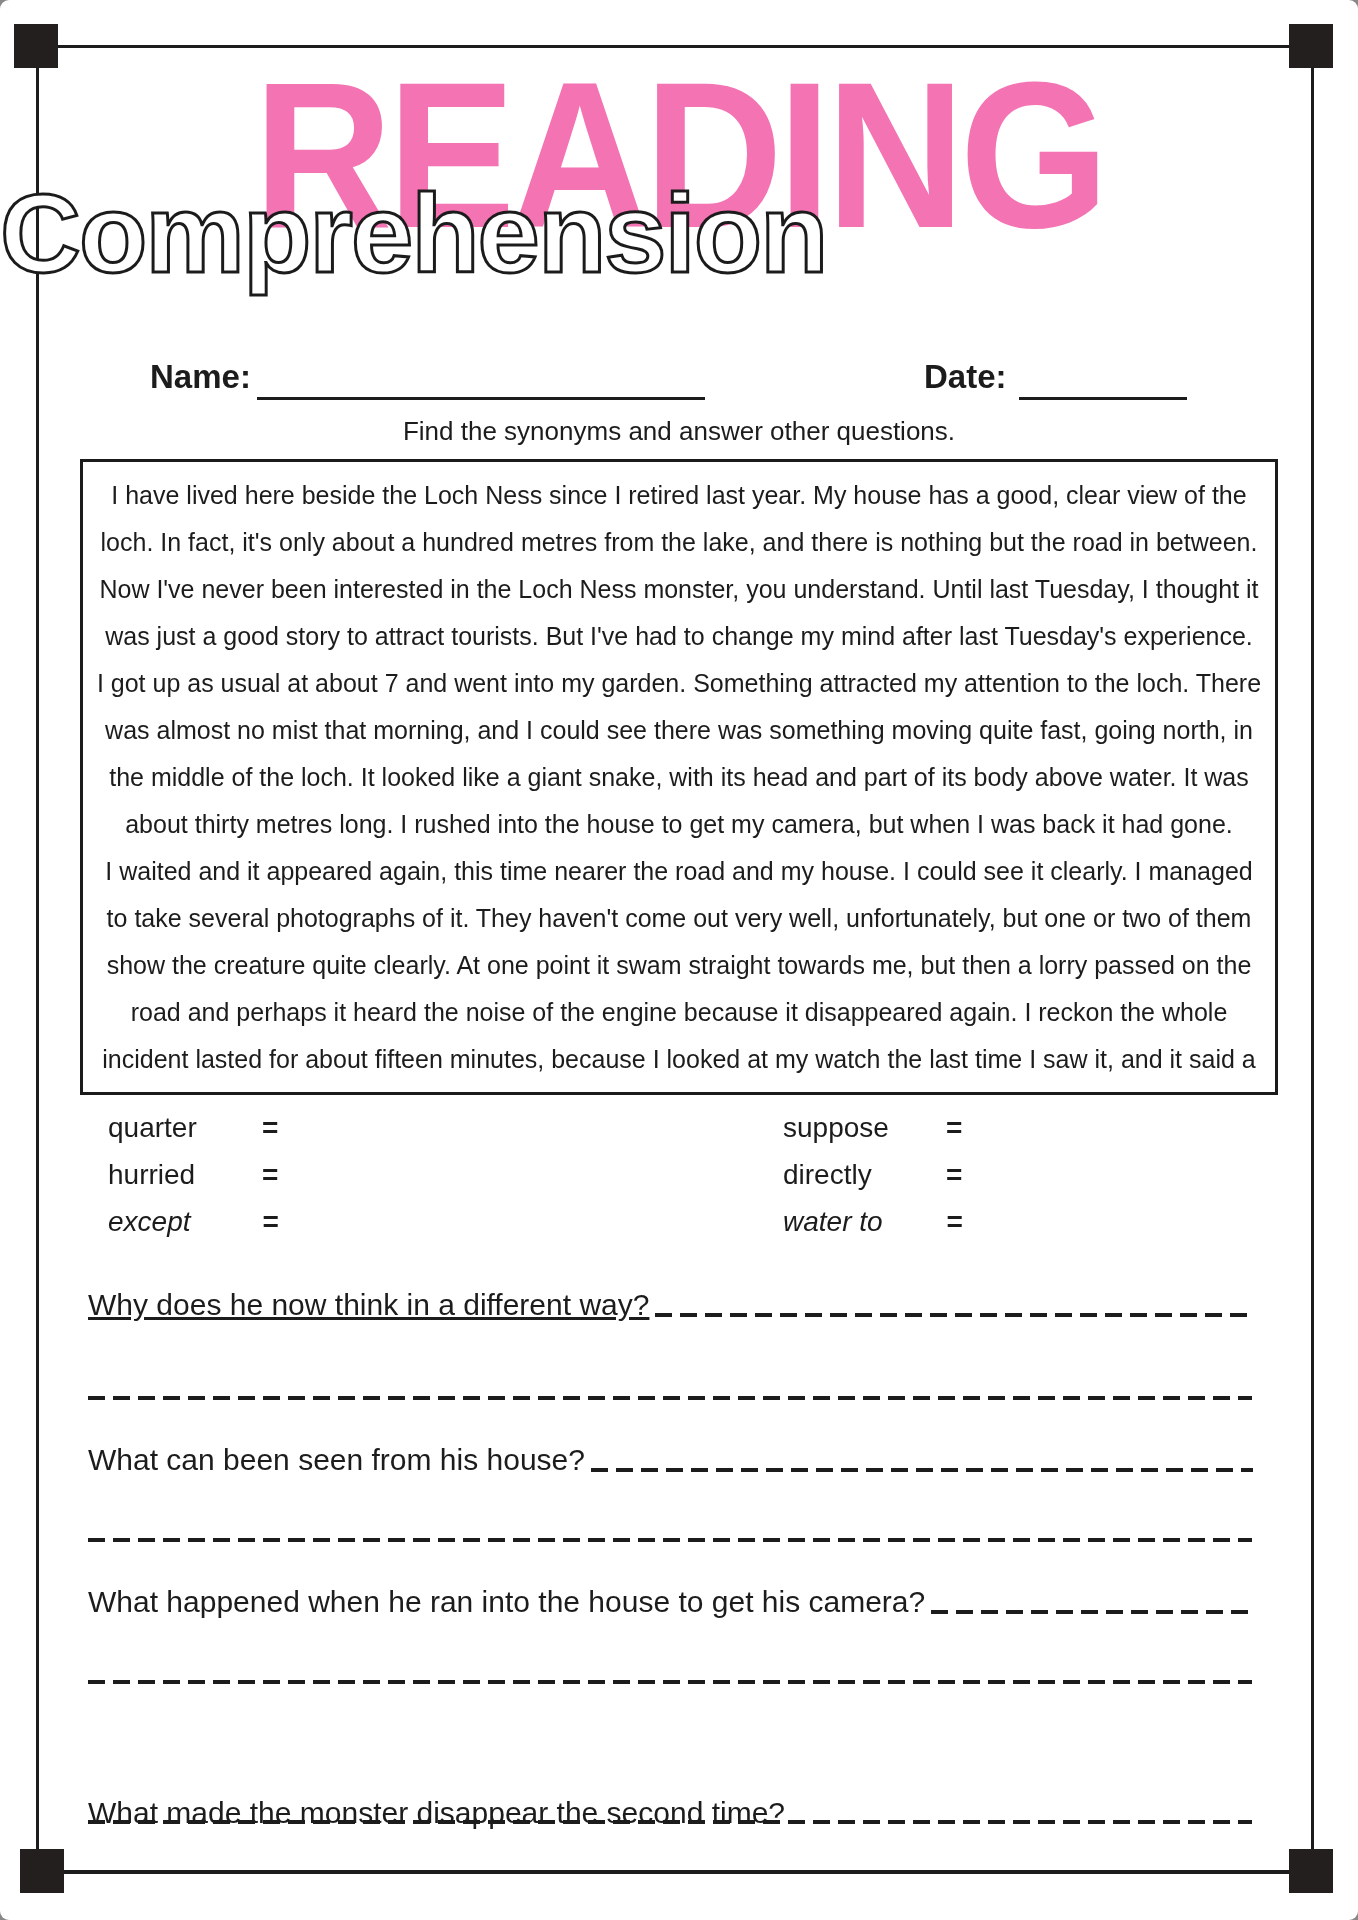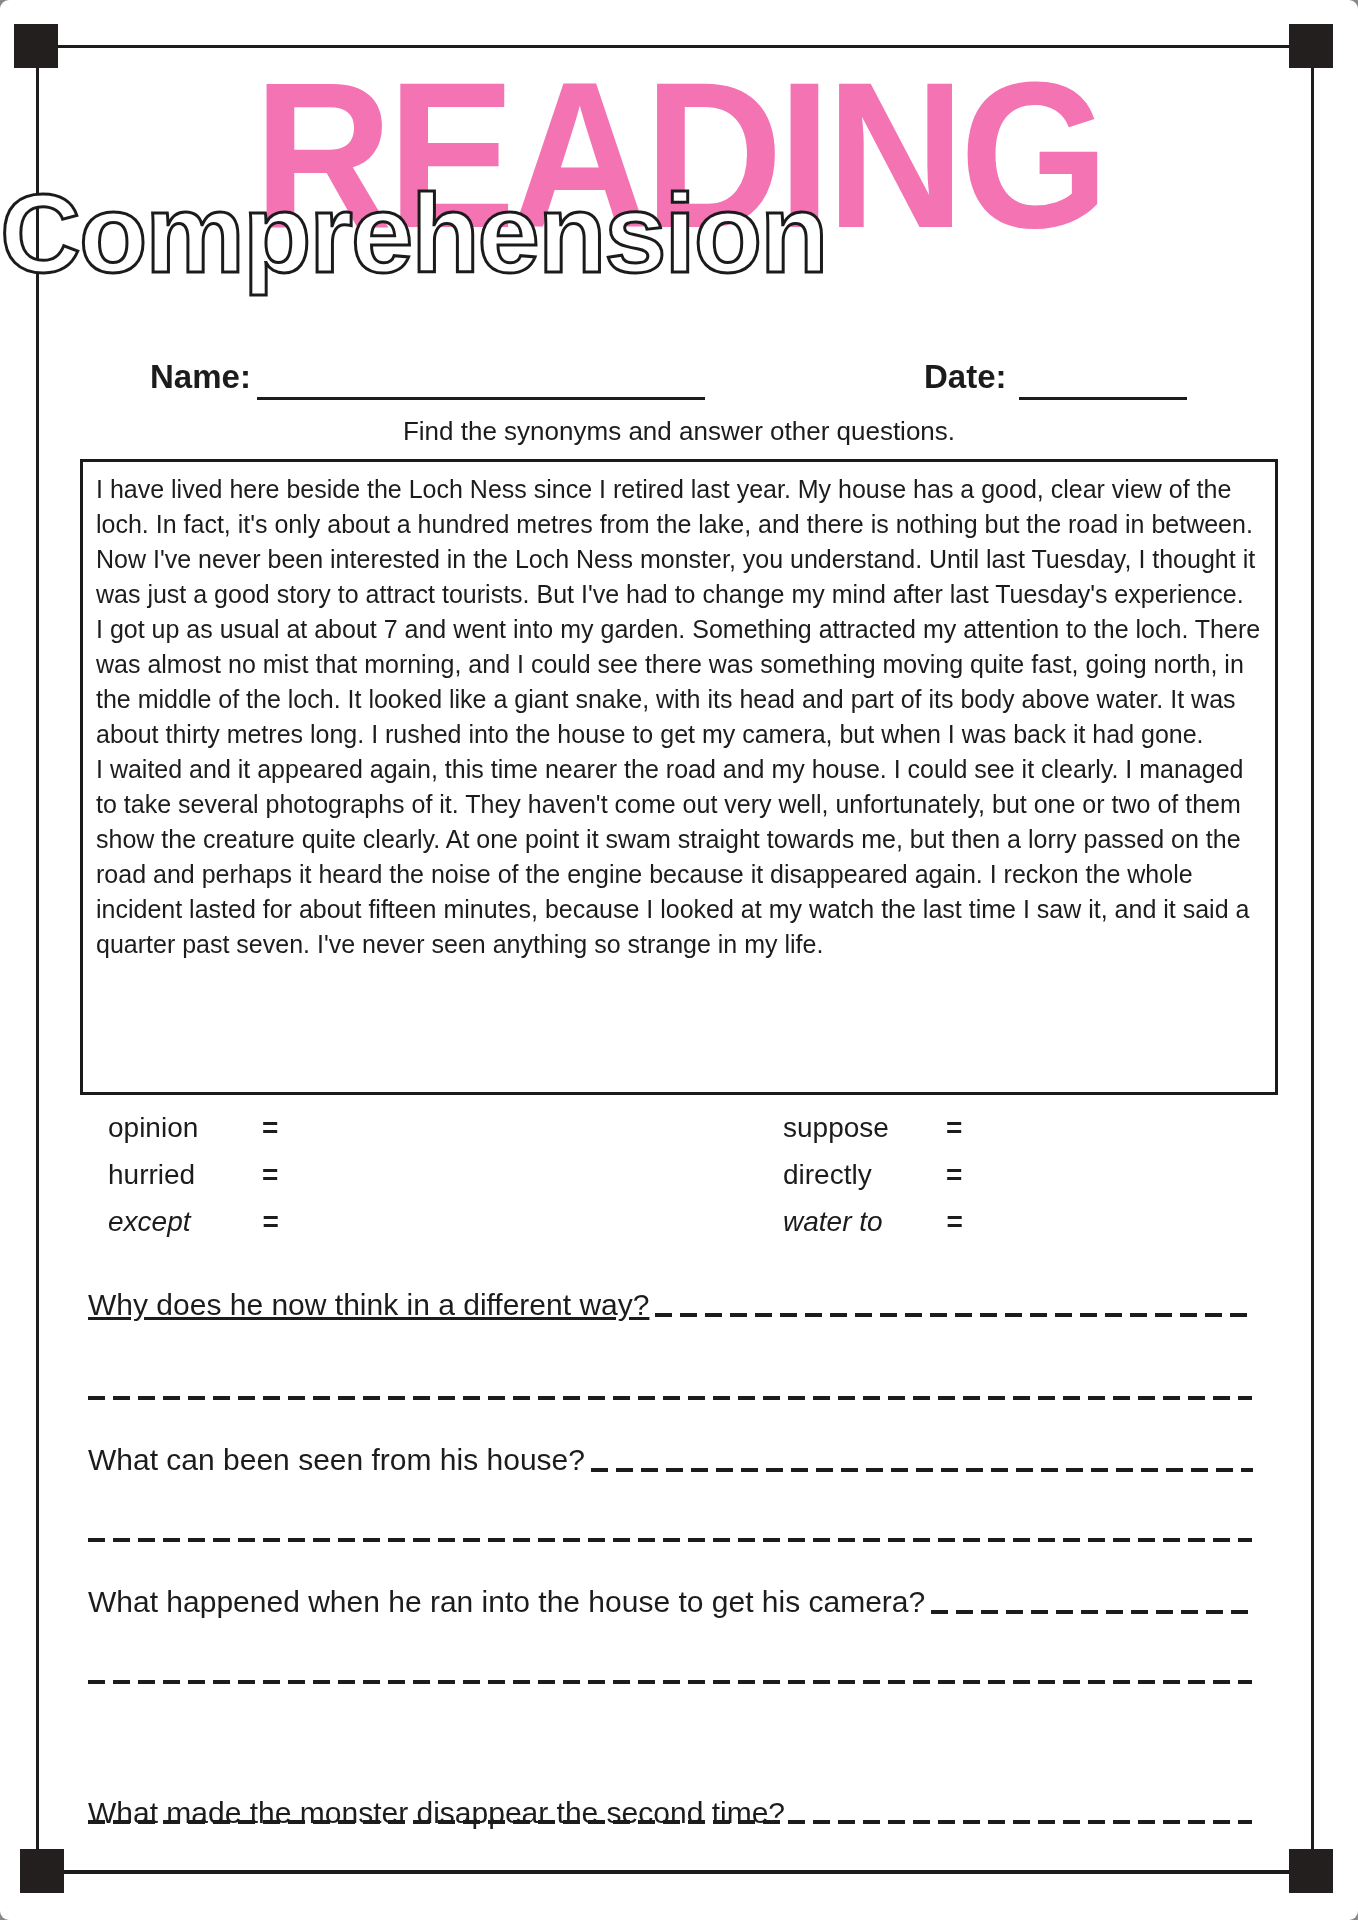--- a/index.html
+++ b/index.html
@@ -63,22 +63,22 @@
     position:absolute;left:0;top:416px;width:100%;
     text-align:center;font-size:26px;
   }
 
   
   .passage-box{
     position:absolute;left:80px;top:459px;width:1198px;height:636px;
     box-sizing:border-box;
     border:3px solid #1b1b1b;
     padding:10px 13px;
-    font-size:25px;line-height:35px;
-    text-align:left;
+    font-size:25px;line-height:47px;
+    text-align:center;
     overflow:hidden;
   }
   .passage-box p{margin:0;}
 
   
   .syn-word{position:absolute;font-size:28px;}
   .syn-eq{position:absolute;font-size:28px;font-weight:700;}
   .syn-col-l{left:108px;}
   .syn-eq-l{left:262px;}
   .syn-col-r{left:783px;}
@@ -136,21 +136,21 @@
   <div class="solid-line date-line"></div>
 
   <div class="instruction">Find the synonyms and answer other questions.</div>
 
   <div class="passage-box">
     <p>I have lived here beside the Loch Ness since I retired last year. My house has a good, clear view of the loch. In fact, it's only about a hundred metres from the lake, and there is nothing but the road in between. Now I've never been interested in the Loch Ness monster, you understand. Until last Tuesday, I thought it was just a good story to attract tourists. But I've had to change my mind after last Tuesday's experience.</p>
     <p>I got up as usual at about 7 and went into my garden. Something attracted my attention to the loch. There was almost no mist that morning, and I could see there was something moving quite fast, going north, in the middle of the loch. It looked like a giant snake, with its head and part of its body above water. It was about thirty metres long. I rushed into the house to get my camera, but when I was back it had gone.</p>
     <p>I waited and it appeared again, this time nearer the road and my house. I could see it clearly. I managed to take several photographs of it. They haven't come out very well, unfortunately, but one or two of them show the creature quite clearly. At one point it swam straight towards me, but then a lorry passed on the road and perhaps it heard the noise of the engine because it disappeared again. I reckon the whole incident lasted for about fifteen minutes, because I looked at my watch the last time I saw it, and it said a quarter past seven. I've never seen anything so strange in my life.</p>
   </div>
 
-  <div class="syn-word syn-col-l syn-row0">opinion</div>
+  <div class="syn-word syn-col-l syn-row0">quarter</div>
   <div class="syn-eq syn-eq-l syn-row0">=</div>
   <div class="syn-word syn-col-r syn-row0">suppose</div>
   <div class="syn-eq syn-eq-r syn-row0">=</div>
 
   <div class="syn-word syn-col-l syn-row1">hurried</div>
   <div class="syn-eq syn-eq-l syn-row1">=</div>
   <div class="syn-word syn-col-r syn-row1">directly</div>
   <div class="syn-eq syn-eq-r syn-row1">=</div>
 
   <div class="syn-word syn-col-l syn-row2">except</div>

